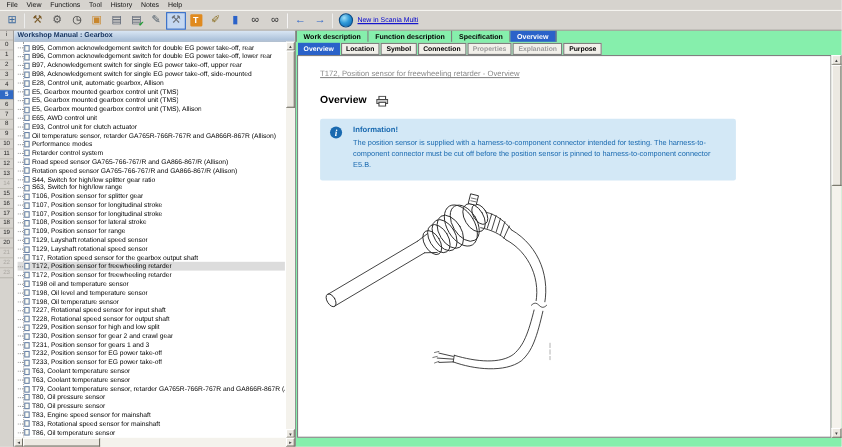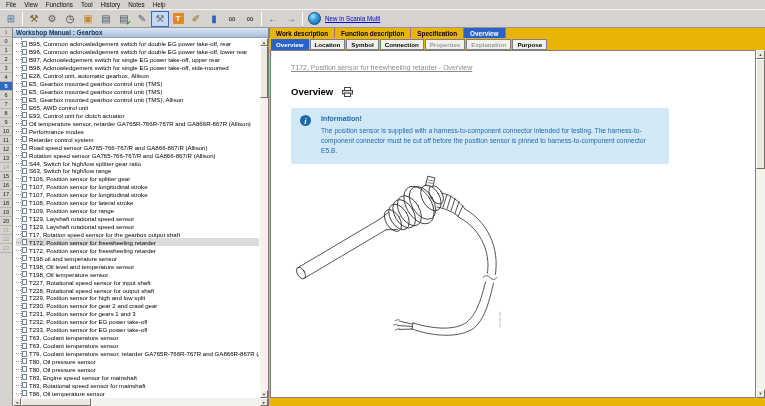--- a/index.html
+++ b/index.html
@@ -47,21 +47,21 @@
   #list-vscroll { position:absolute; right:0; top:10px; bottom:8px; width:8px; background:#f4f2ec; }
   #list-vscroll .sb-btn { width:8px; height:8px; }
   #lv-up { position:absolute; top:0; }  #lv-down { position:absolute; bottom:0; }
   #lv-thumb { position:absolute; top:8px; height:52px; width:8px; }
   #list-hscroll { flex:0 0 8px; height:8px; background:#f4f2ec; position:relative; }
   #list-hscroll .sb-btn { width:8px; height:8px; position:absolute; top:0; }
   #lh-left { left:0; } #lh-right { right:0; }
   #lh-thumb { position:absolute; left:8px; top:0; width:70px; height:8px; }
 
   
-  #rightpane { position:absolute; left:269px; top:28px; right:0; bottom:0; background:#eab308; }
+  #rightpane { position:absolute; left:269px; top:28px; right:0; bottom:0; background:#86efac; }
   #tabs1 { position:absolute; top:0; left:0; right:0; height:10px; display:flex; }
   .tab { font-size:6.4px; font-weight:bold; padding:1px 6px 0 6px; border-right:1px solid #808080; color:#000; display:flex; align-items:center; }
   .tab:first-child { border-left:1px solid #808080; }
   .tab.selected { background:#2a62c9; color:#fff; }
   #tabs2 { position:absolute; top:10px; left:0; right:0; height:12px; display:flex; align-items:center; padding-left:2px; gap:1px; }
   .subtab { font-size:6.2px; font-weight:bold; padding:1px 4px; border:1px solid #7f7f7f; background:#f2f0ea; color:#000; }
   .subtab.selected { background:#2a62c9; color:#fff; border-color:#2a62c9; }
   .subtab.disabled { color:#9b9b9b; }
 
   #content { position:absolute; top:22px; left:1px; right:9px; bottom:8px; background:#fff; border:1px solid #808080; overflow:hidden; }

